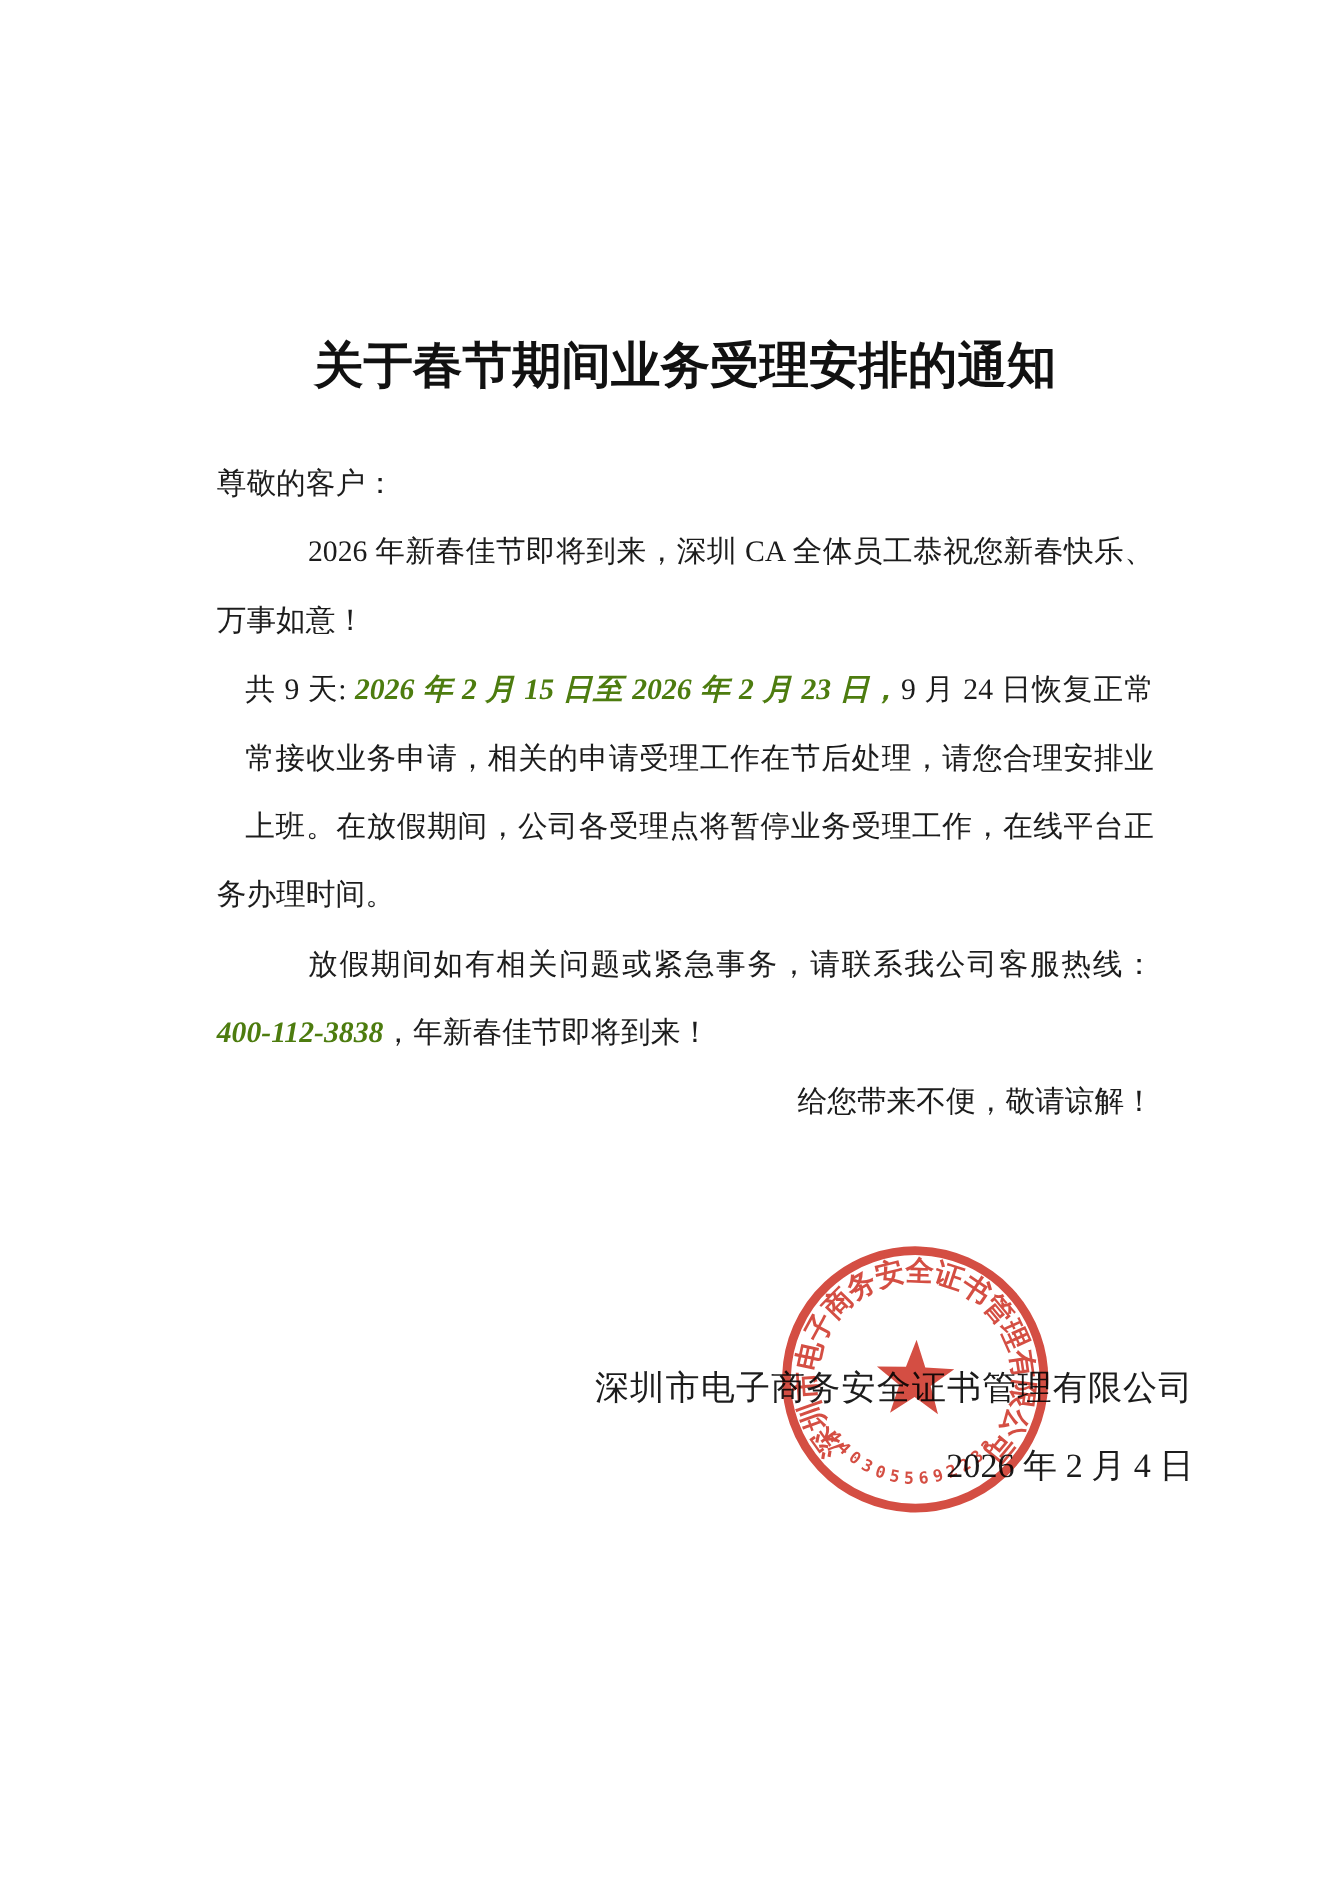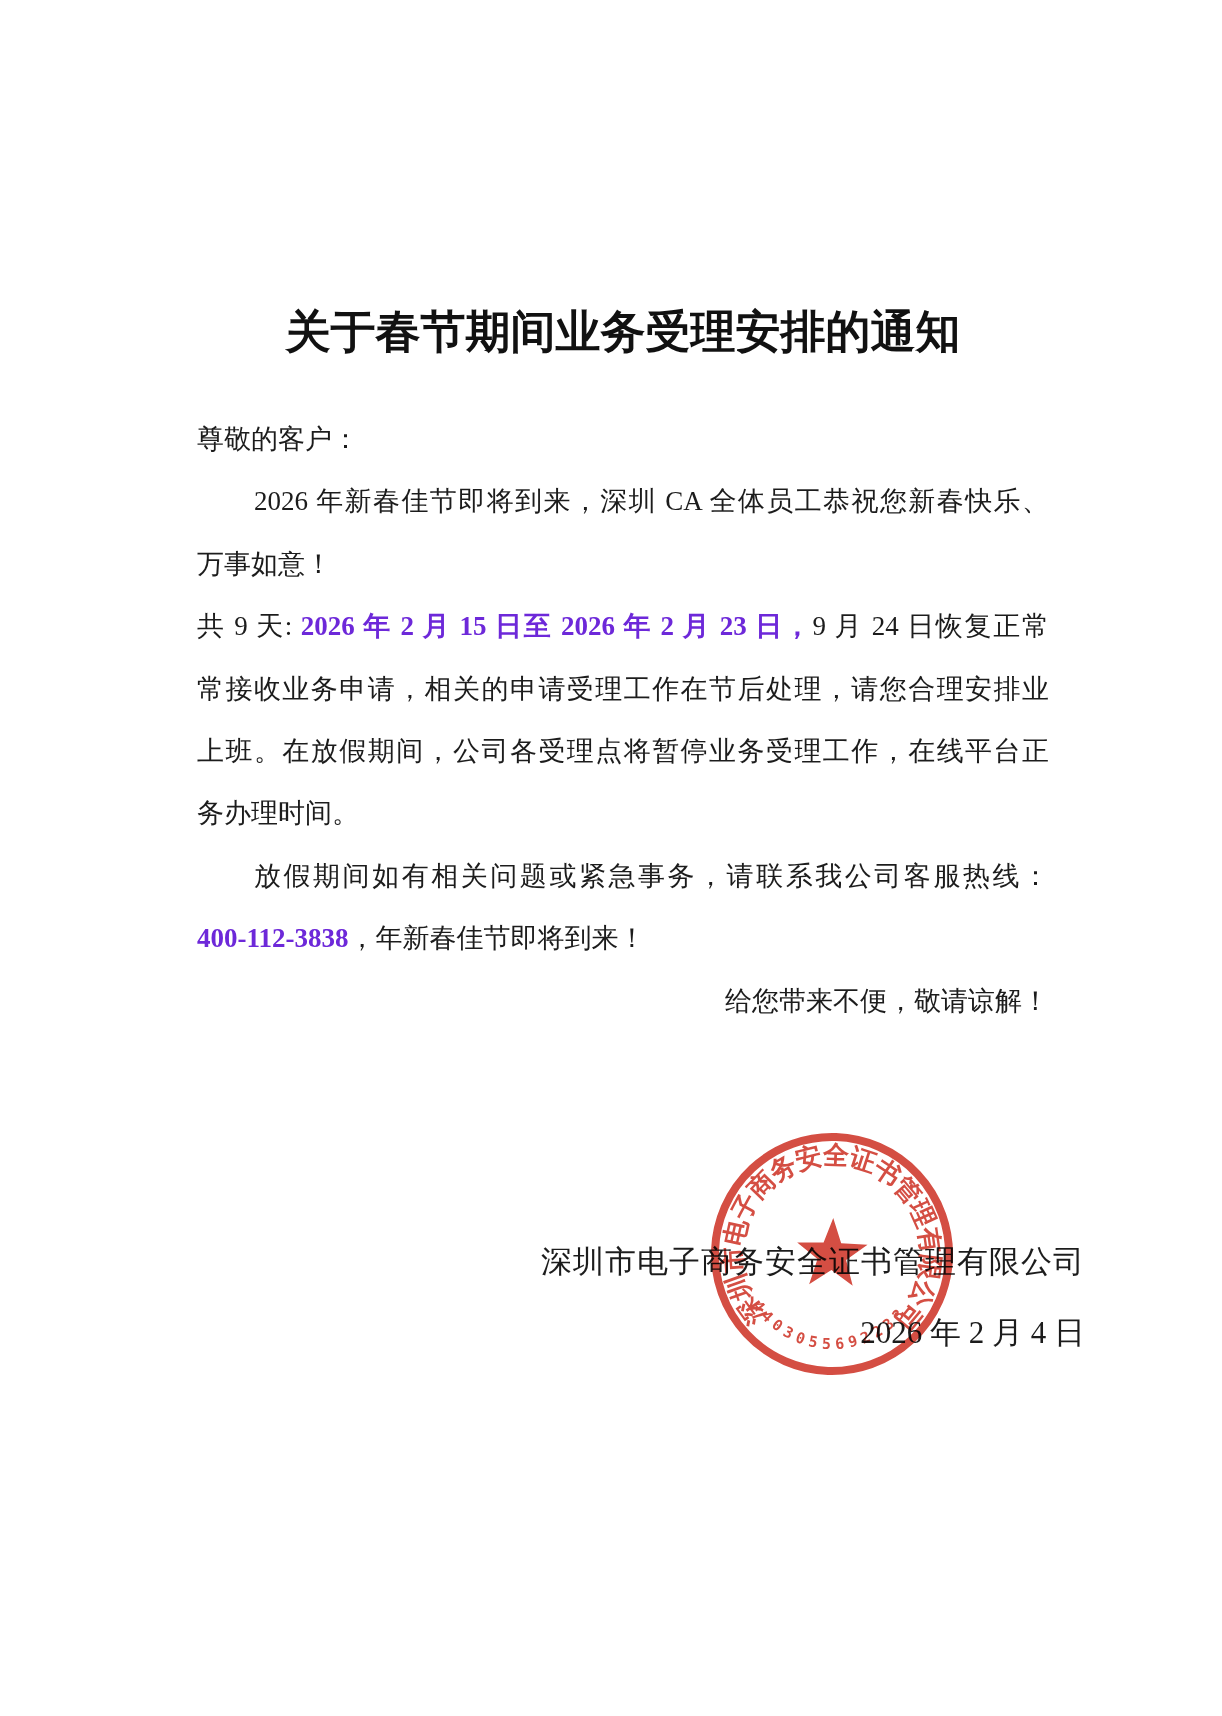--- a/index.html
+++ b/index.html
@@ -29,23 +29,23 @@
   .body-text{
     position:absolute;
     left:197px;
     top:408px;
     width:852px;
     font-size:27px;
     line-height:62.4px;
     color:#1c1c1c;
   }
   .line{white-space:nowrap;text-align:left;}
-  .line.just{white-space:normal;text-align:justify;text-align-last:justify;}
+  .line.just{white-space:normal;text-align:justify;text-align-last:justify;margin-left:26px;}
   .line.ind{text-indent:57px;text-align:right;}
-  .seg.red{color:#6d28d9;font-weight:700;}
+  .seg.red{color:#4d7c0f;font-weight:700;font-style:italic;}
   .sign-block{
     position:absolute;
     top:1226px;
     right:137px;
     text-align:right;
     font-size:31px;
     line-height:71px;
     color:#1c1c1c;
   }
   .sign-block .company{letter-spacing:1px;}

